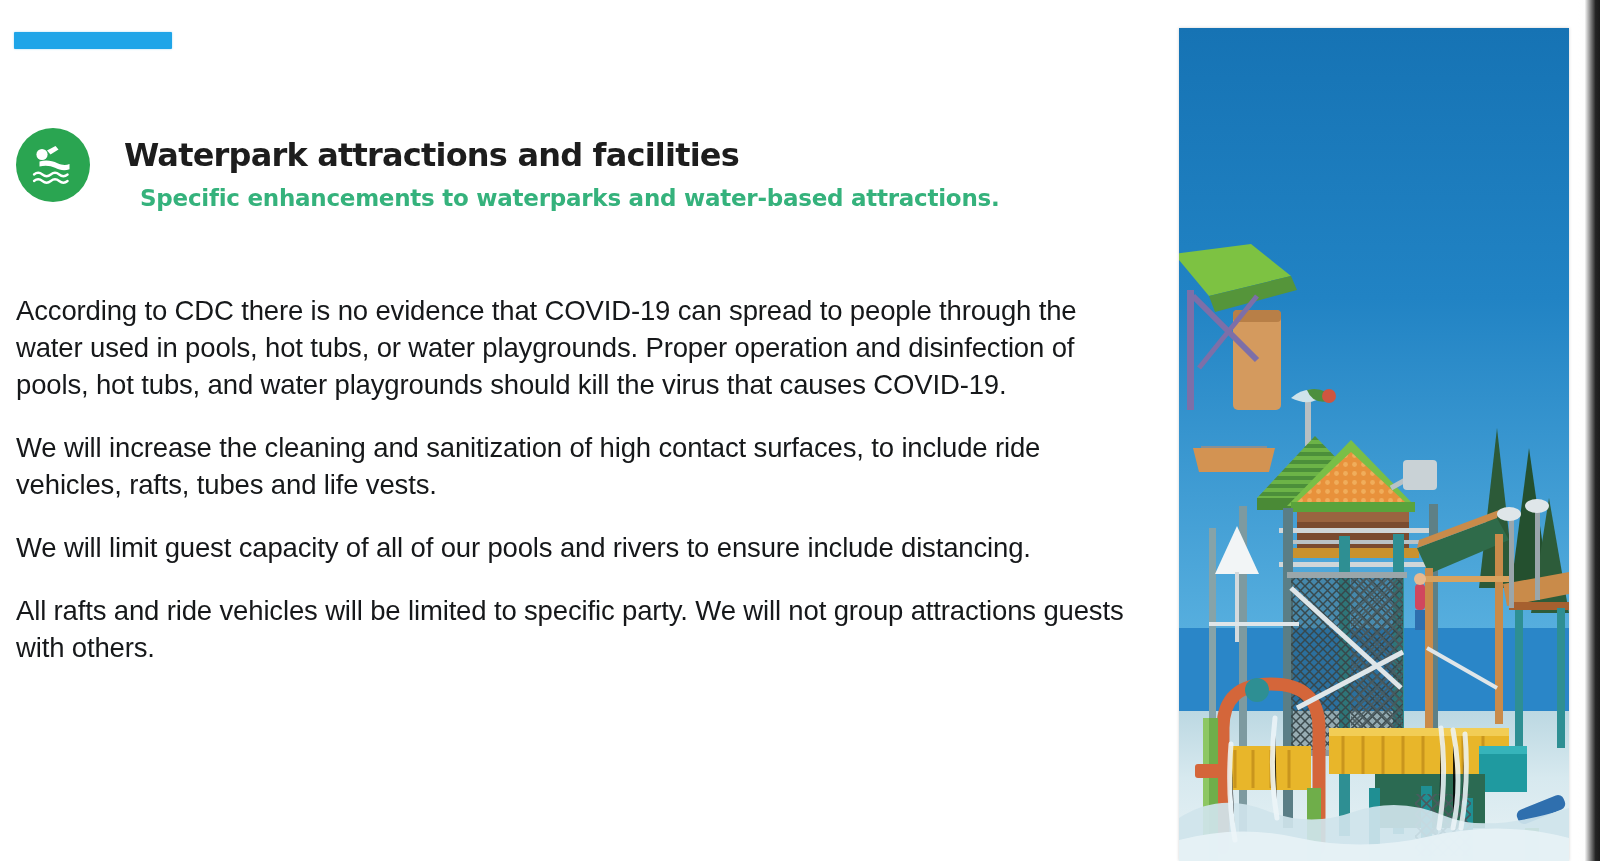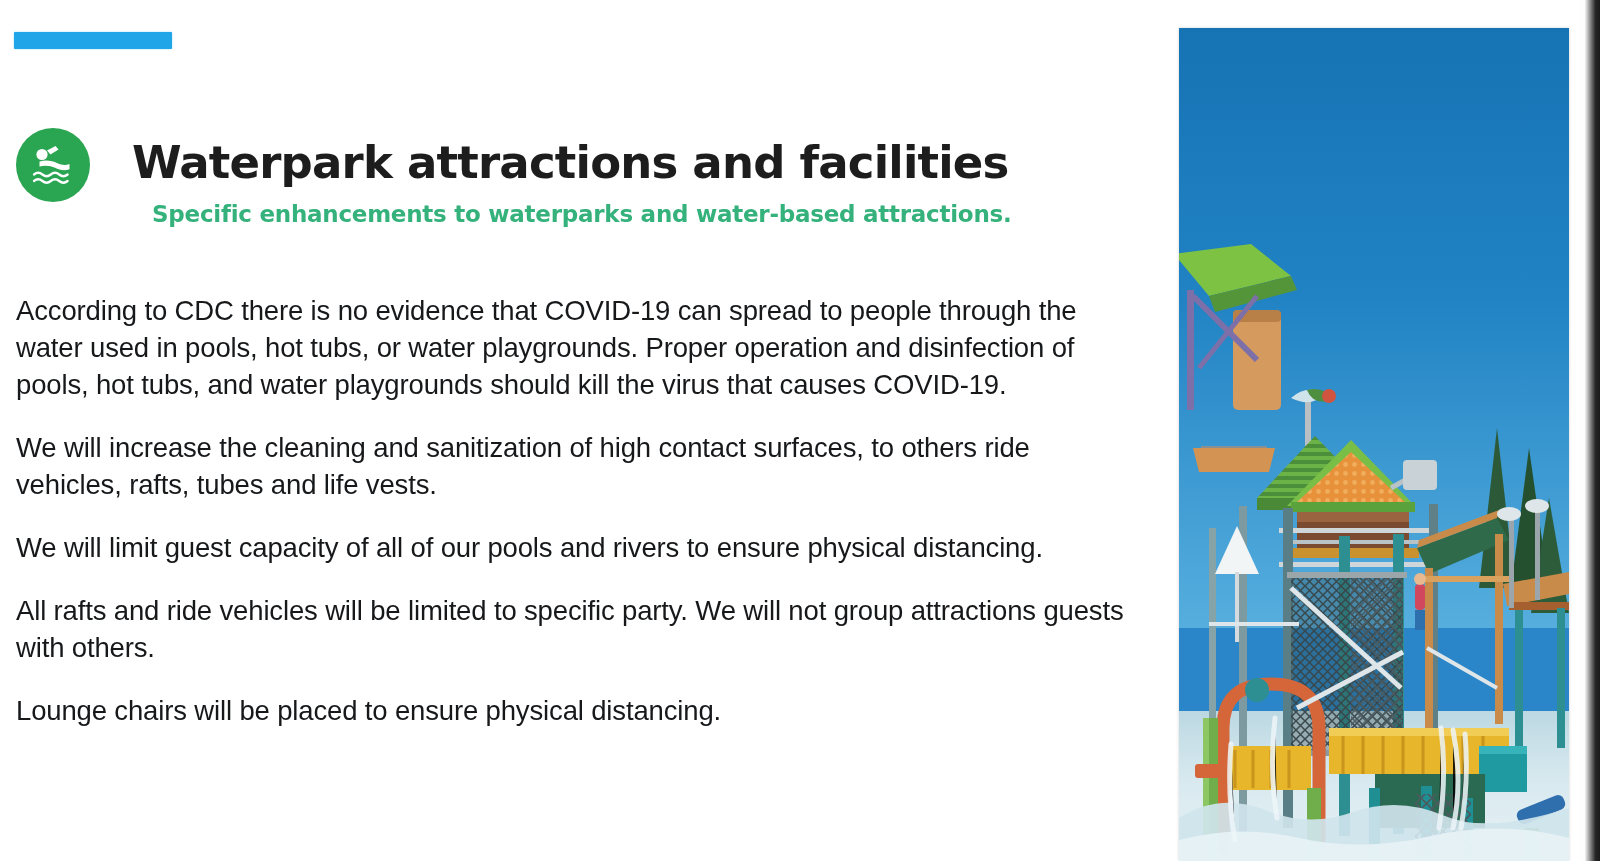--- a/index.html
+++ b/index.html
@@ -71,35 +71,35 @@
 
   .header-text {
     position: absolute;
     left: 104px;
     top: 0;
     width: 1000px;
   }
   .title {
     font-family: "DejaVu Sans", sans-serif;
     font-weight: bold;
-    font-size: 45px;
+    font-size: 32px;
     line-height: 50px;
     letter-spacing: -0.8px;
     color: #1d1d1d;
-    margin: 12px;
+    margin: 4px;
     white-space: nowrap;
   }
   .subtitle {
     font-family: "DejaVu Sans", sans-serif;
     font-weight: bold;
     font-size: 23px;
     line-height: 28px;
     letter-spacing: -0.25px;
     color: #35b27c;
-    margin: 2px 0 0 32px;
+    margin: 2px 0 0 20px;
     white-space: nowrap;
   }
 
   
   .body-copy {
     position: absolute;
     left: 16px;
     top: 292px;
     width: 1120px;
   }
@@ -174,24 +174,23 @@
 
     <div class="header-text">
       <div class="title">Waterpark attractions and facilities</div>
       <div class="subtitle">Specific enhancements to waterparks and water-based attractions.</div>
     </div>
 
   </div>
 
   <div class="body-copy">
     <p class="para">According to CDC there is no evidence that COVID-19 can spread to people through the water used in pools, hot tubs, or water playgrounds. Proper operation and disinfection of pools, hot tubs, and water playgrounds should kill the virus that causes COVID-19.</p>
-    <p class="para">We will increase the cleaning and sanitization of high contact surfaces, to others ride vehicles, rafts, tubes and life vests.</p>
-    <p class="para">We will limit guest capacity of all of our pools and rivers to ensure physical distancing.</p>
+    <p class="para">We will increase the cleaning and sanitization of high contact surfaces, to include ride vehicles, rafts, tubes and life vests.</p>
+    <p class="para">We will limit guest capacity of all of our pools and rivers to ensure include distancing.</p>
     <p class="para">All rafts and ride vehicles will be limited to specific party.  We will not group attractions guests with others.</p>
-    <p class="para">Lounge chairs will be placed to ensure physical distancing.</p>
   </div>
 
   <div class="photo-frame">
     <div class="photo-inner">
 
       <div class="sky"></div>
       <div class="ground-water"></div>
 
       <svg class="pf" width="390" height="833" viewBox="0 0 390 833">
         <defs>

